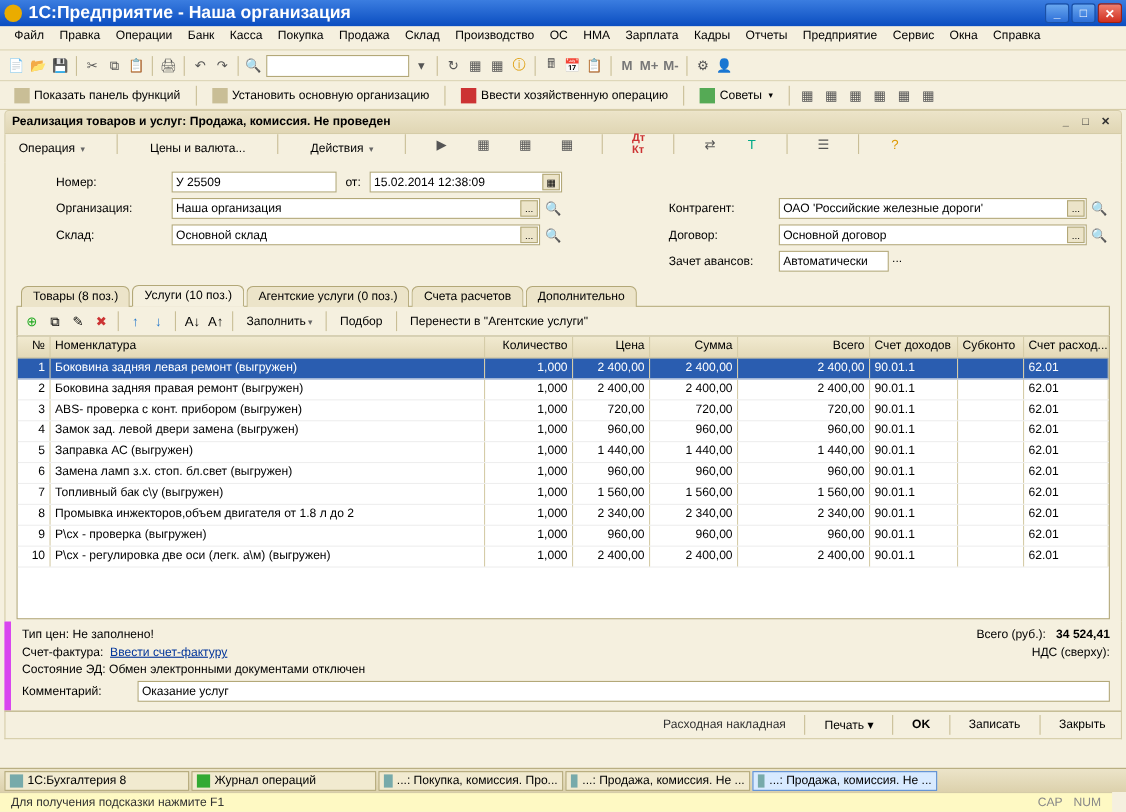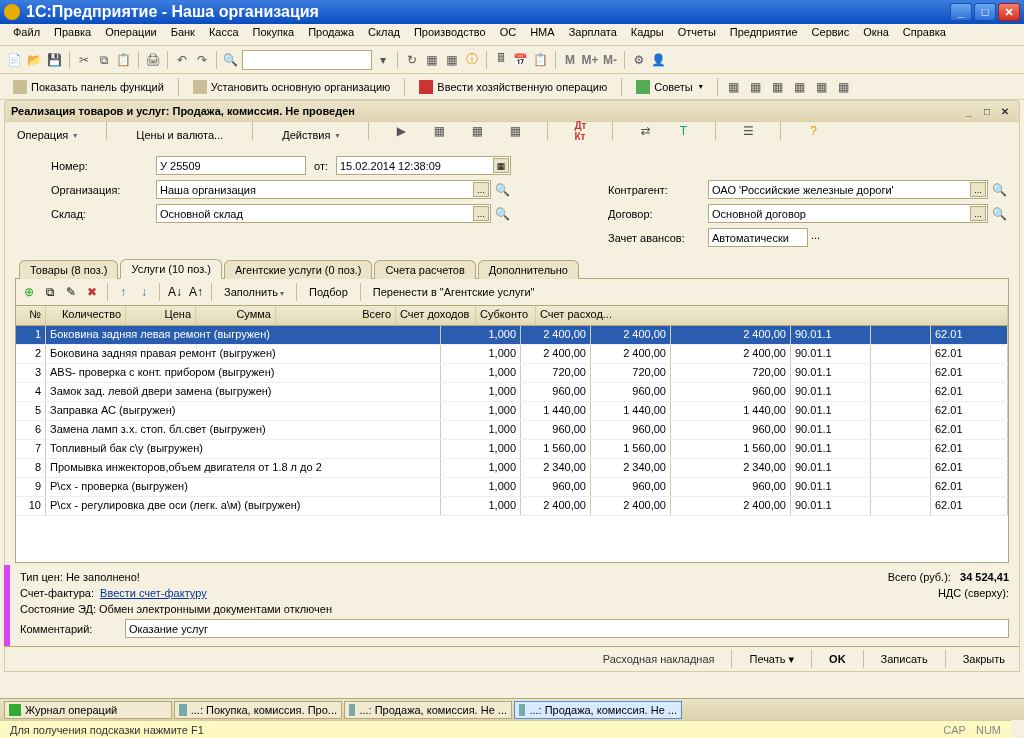--- a/index.html
+++ b/index.html
@@ -294,20 +294,21 @@
       <div class="gtxt dd">Заполнить</div>
       <span class="tb-sep"></span>
       <div class="gtxt">Подбор</div>
       <span class="tb-sep"></span>
       <div class="gtxt">Перенести в "Агентские услуги"</div>
     </div>
 
     <div class="grid">
       <div class="ghead">
         <div class="col-n">№</div>
+        <div class="col-nom">Номенклатура</div>
         <div class="col-q">Количество</div>
         <div class="col-p">Цена</div>
         <div class="col-s">Сумма</div>
         <div class="col-t">Всего</div>
         <div class="col-acc">Счет доходов</div>
         <div class="col-sub">Субконто</div>
         <div class="col-exp">Счет расход...</div>
       </div>
       <div id="grid-body">
           <div class="grow selected">
@@ -452,20 +453,24 @@
     <span class="fbtn ok">OK</span>
     <span class="tb-sep"></span>
     <span class="fbtn">Записать</span>
     <span class="tb-sep"></span>
     <span class="fbtn">Закрыть</span>
   </div>
 </div>
 
 <div class="taskbar">
   <div class="task">
+      <span class="ti"></span>
+      <span>1С:Бухгалтерия 8</span>
+    </div>
+  <div class="task">
       <span class="ti" style="background:#3a3"></span>
       <span>Журнал операций</span>
     </div>
   <div class="task">
       <span class="ti"></span>
       <span>...: Покупка, комиссия. Про...</span>
     </div>
   <div class="task">
       <span class="ti"></span>
       <span>...: Продажа, комиссия. Не ...</span>

